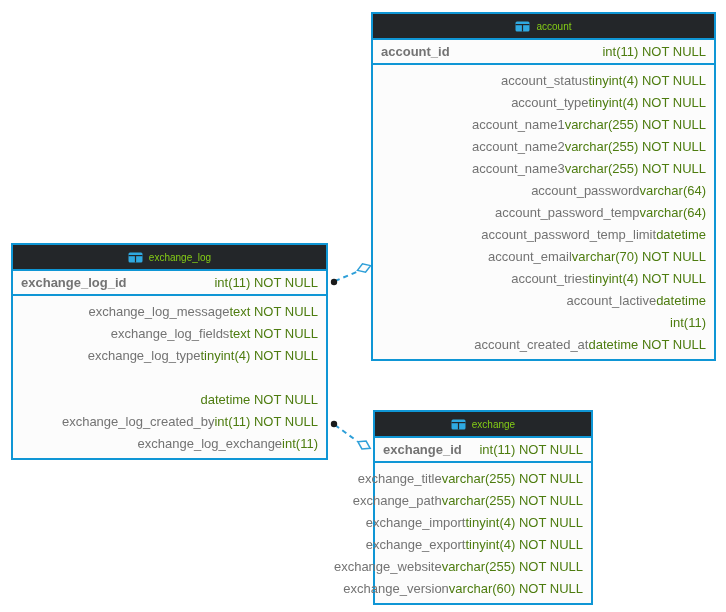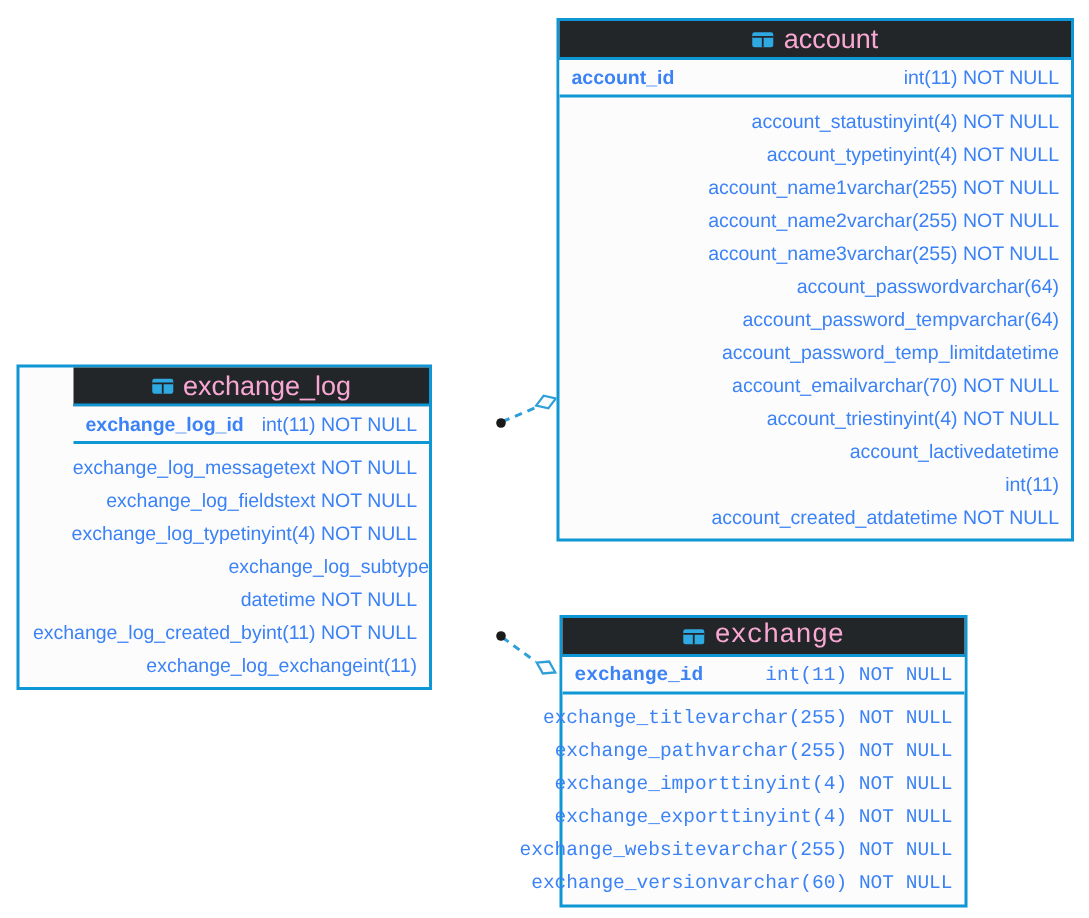--- a/index.html
+++ b/index.html
@@ -11,35 +11,35 @@
     font-family: "Liberation Sans", sans-serif;
     overflow: hidden;
   }
   .db-table {
     position: absolute;
     box-sizing: border-box;
     border: 2px solid #0f96d5;
     background: #fcfcfc;
   }
   .tbl-account     { left: 371px; top: 12px;  width: 345px; }
-  .tbl-exchangelog { left: 11px;  top: 243px; width: 277px; padding-left: 36px; }
-  .tbl-exchange    { left: 373px; top: 410px; width: 272px; font-family: Liberation Mono, monospace; }
+  .tbl-exchangelog { left: 11px;  top: 243px; width: 317px; }
+  .tbl-exchange    { left: 373px; top: 410px; width: 220px; }
 
   .tbl-header {
     height: 24px;
     background: #232629;
     border-bottom: 2px solid #0f96d5;
     display: flex;
     align-items: center;
     justify-content: center;
     gap: 6px;
   }
   .tbl-title {
-    color: #f9a8d4;
-    font-size: 18px;
+    color: #84cc16;
+    font-size: 10px;
   }
   .tbl-icon { display: inline-flex; }
 
   .tbl-pk {
     height: 23px;
     border-bottom: 2px solid #0f96d5;
     display: flex;
     align-items: center;
     justify-content: space-between;
     background: #fcfcfc;
@@ -49,27 +49,27 @@
   .tbl-rows { padding: 4px 0 4px 0; }
   .tbl-row {
     height: 22px;
     display: flex;
     align-items: center;
     justify-content: flex-end;
   }
   .col-name {
     padding-left: 8px;
     font-size: 13px;
-    color: #3b82f6;
+    color: #737373;
     white-space: nowrap;
   }
   .col-type {
     padding-right: 8px;
     font-size: 13px;
-    color: #3b82f6;
+    color: #4d7c0f;
     white-space: nowrap;
     text-align: right;
   }
 
   .connections {
     position: absolute;
     left: 0; top: 0;
     width: 726px;
     height: 612px;
   }
@@ -196,21 +196,20 @@
         </div>
         <div class="tbl-row">
           <span class="col-name">exchange_log_fields</span>
           <span class="col-type">text NOT NULL</span>
         </div>
         <div class="tbl-row">
           <span class="col-name">exchange_log_type</span>
           <span class="col-type">tinyint(4) NOT NULL</span>
         </div>
         <div class="tbl-row">
-          <span class="col-name">exchange_log_subtype</span>
         </div>
         <div class="tbl-row">
           <span class="col-type">datetime NOT NULL</span>
         </div>
         <div class="tbl-row">
           <span class="col-name">exchange_log_created_by</span>
           <span class="col-type">int(11) NOT NULL</span>
         </div>
         <div class="tbl-row">
           <span class="col-name">exchange_log_exchange</span>

